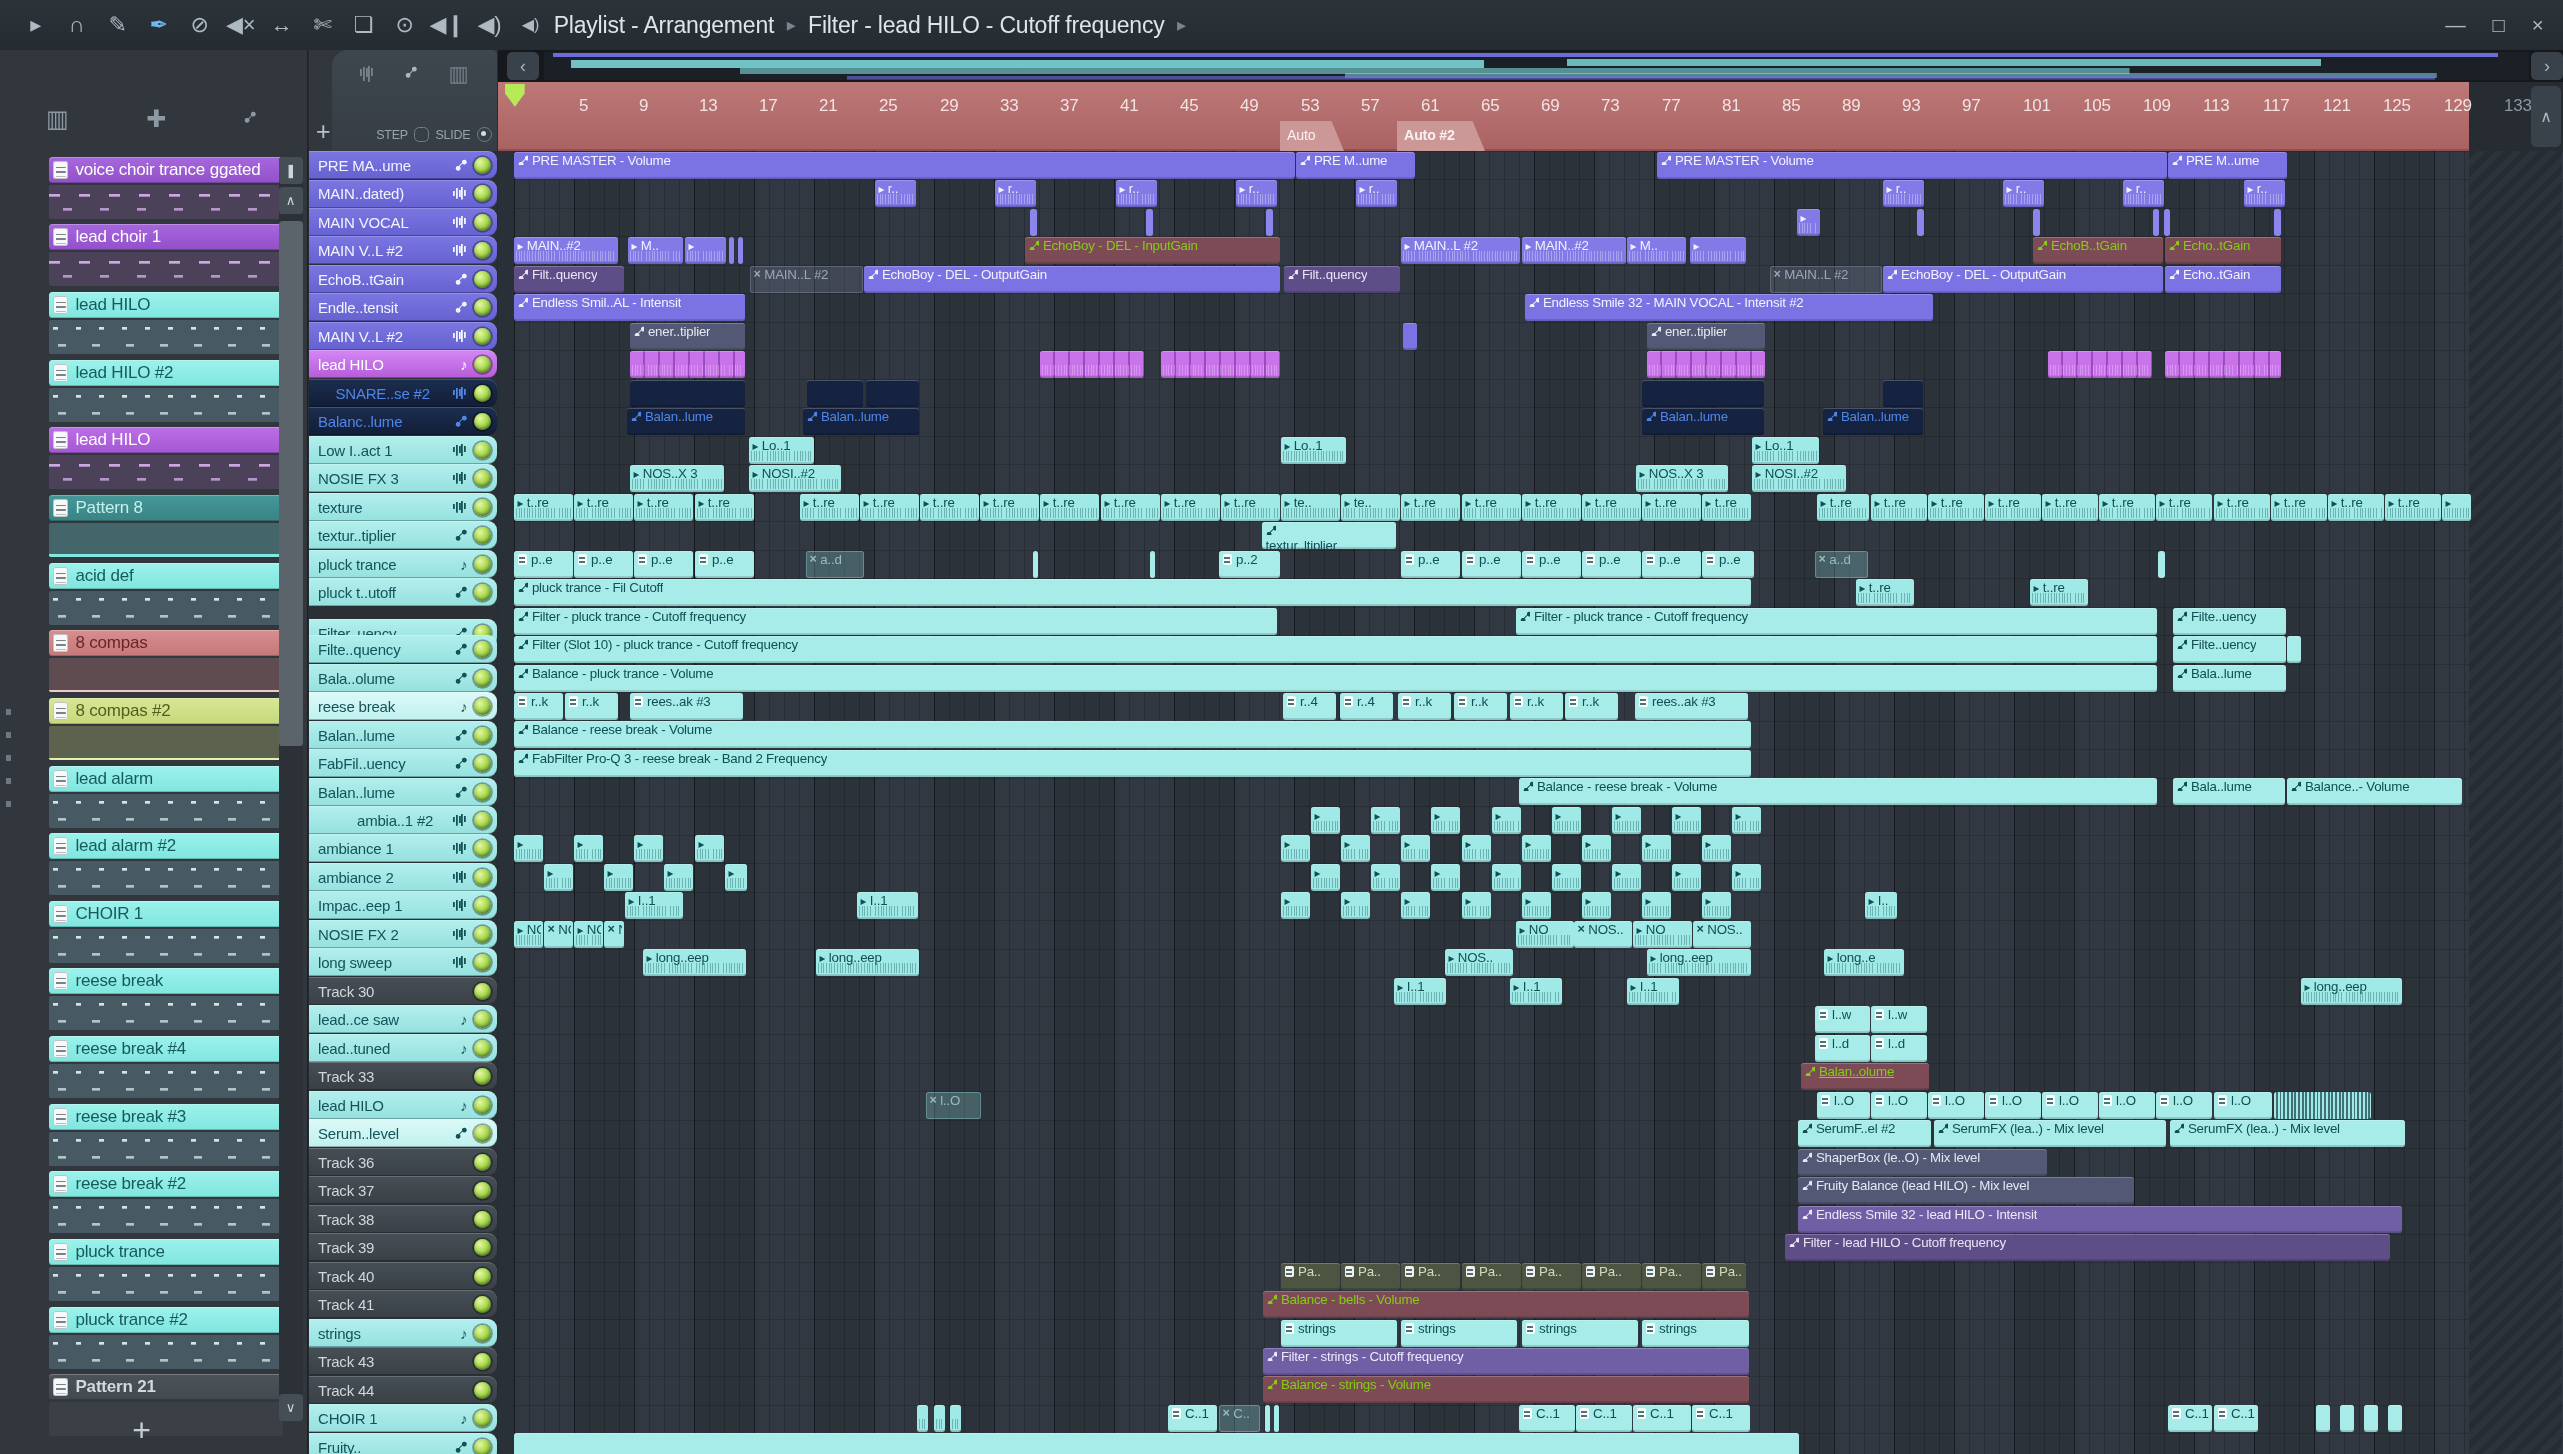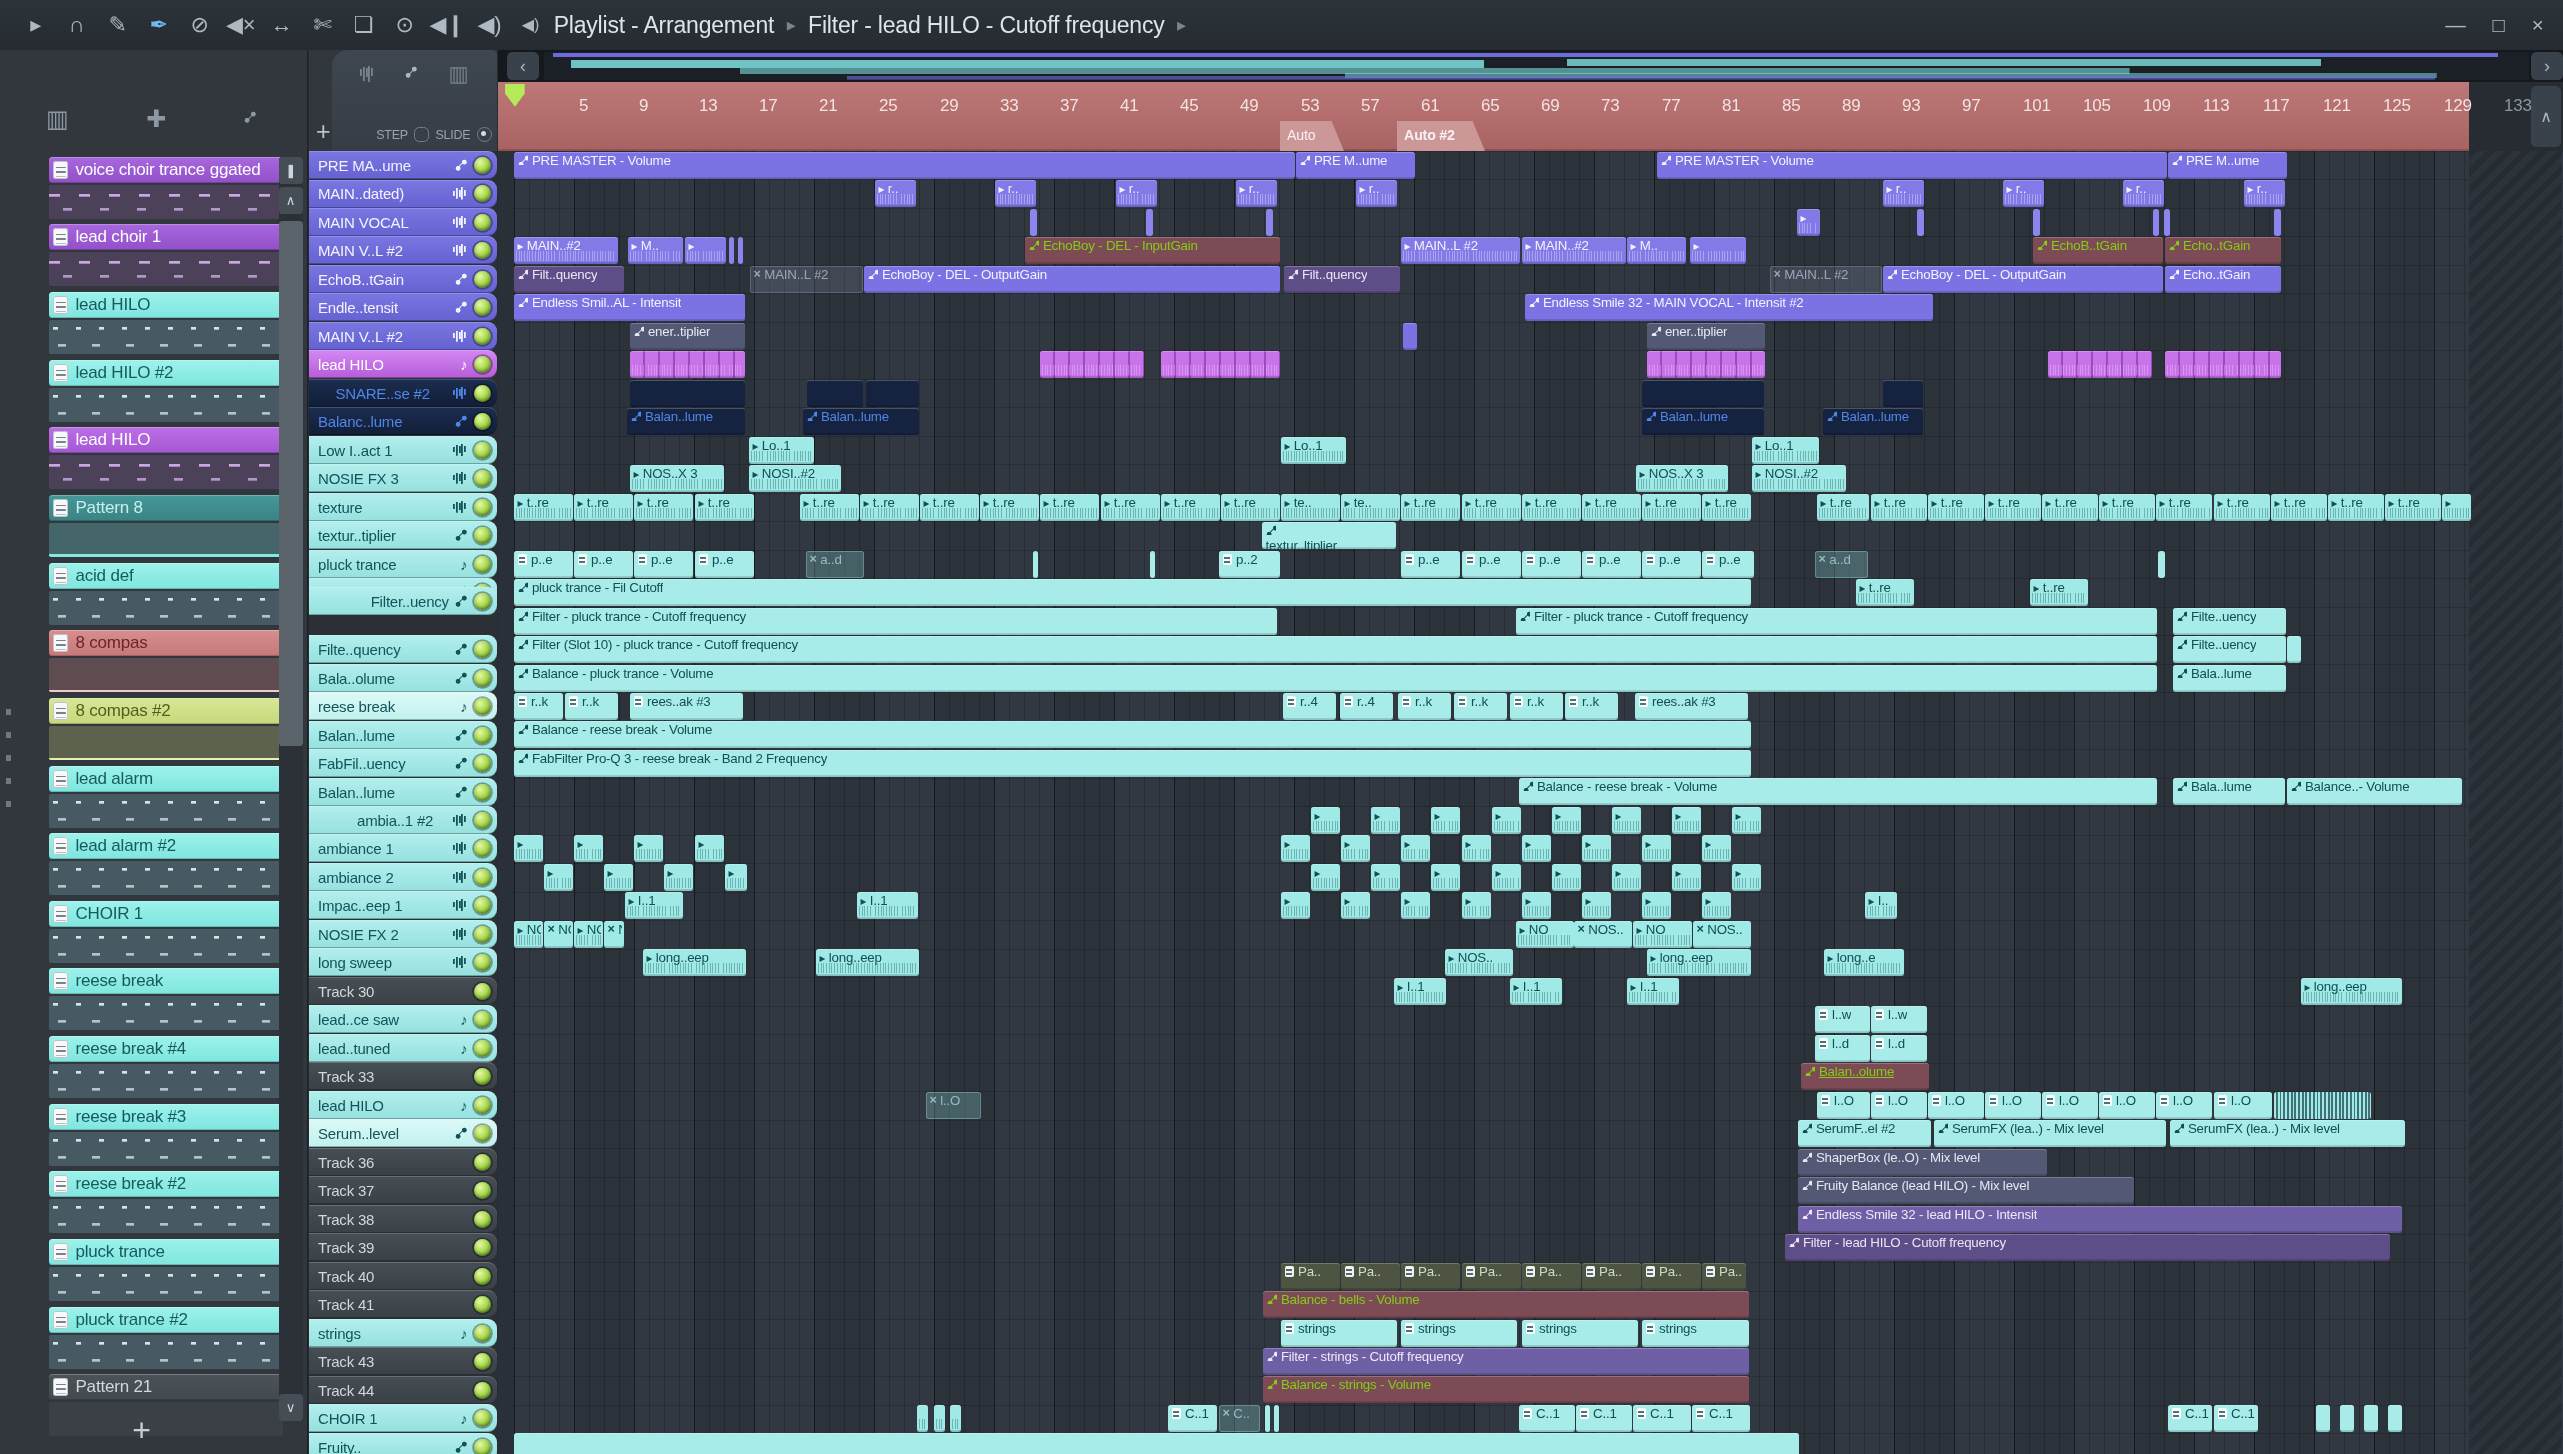--- a/index.html
+++ b/index.html
@@ -329,21 +329,21 @@
           </div>
           <div class="pprev"></div>
         </div>
         <div class="pitem pt-cyan" style="top: 1257px;">
           <div class="phead">
             <span class="pbadge"></span>
             <span>pluck trance #2</span>
           </div>
           <div class="pprev"></div>
         </div>
-        <div class="pitem pt-gray" style="top: 1324px;">
+        <div class="pitem pt-gray" style="top: 1324px; font-weight: bold;">
           <div class="phead">
             <span class="pbadge"></span>
             <span>Pattern 21</span>
           </div>
           <div class="pprev"></div>
         </div>
       </div>
     <div class="pscroll">
       <span class="psbtn" style="top:0">❚</span>
       <span class="psbtn" style="top:30px">∧</span>
@@ -444,21 +444,21 @@
       <div class="trow tt-cyan" style="top: 399px;">
         <span class="tn">pluck trance</span>
         <span class="note">♪</span>
         <span class="led"></span>
       </div>
       <div class="trow tt-cyan" style="top: 427px;">
         <span class="tn">pluck t..utoff</span>
         <span class="ic-a"></span>
         <span class="led"></span>
       </div>
-      <div class="trow tt-cyan" style="top: 436px; text-align: right;">
+      <div class="trow tt-cyan" style="top: 468px;">
         <span class="tn">Filter..uency</span>
         <span class="ic-a"></span>
         <span class="led"></span>
       </div>
       <div class="trow tt-cyan" style="top: 484px;">
         <span class="tn">Filte..quency</span>
         <span class="ic-a"></span>
         <span class="led"></span>
       </div>
       <div class="trow tt-cyan" style="top: 513px;">

